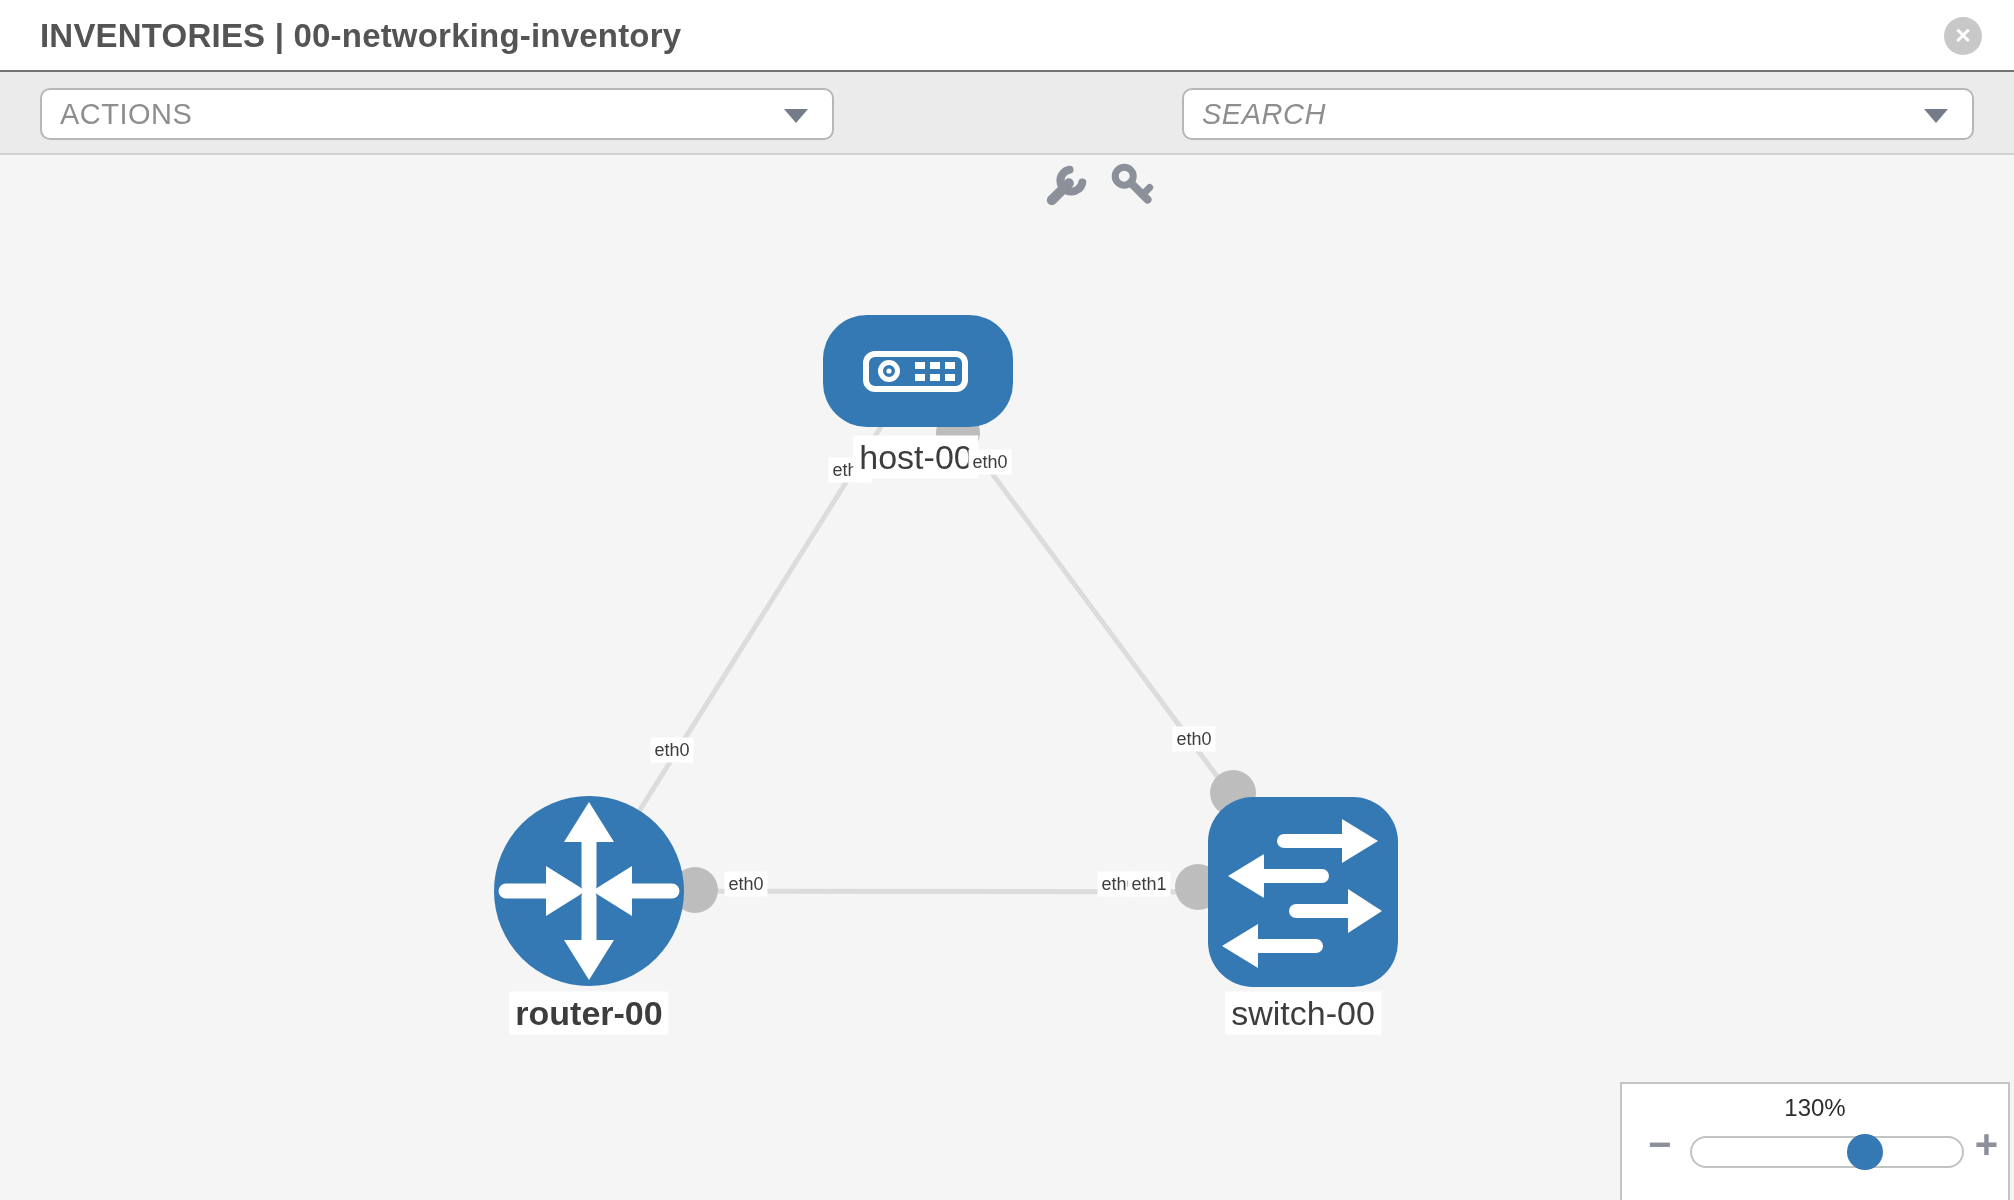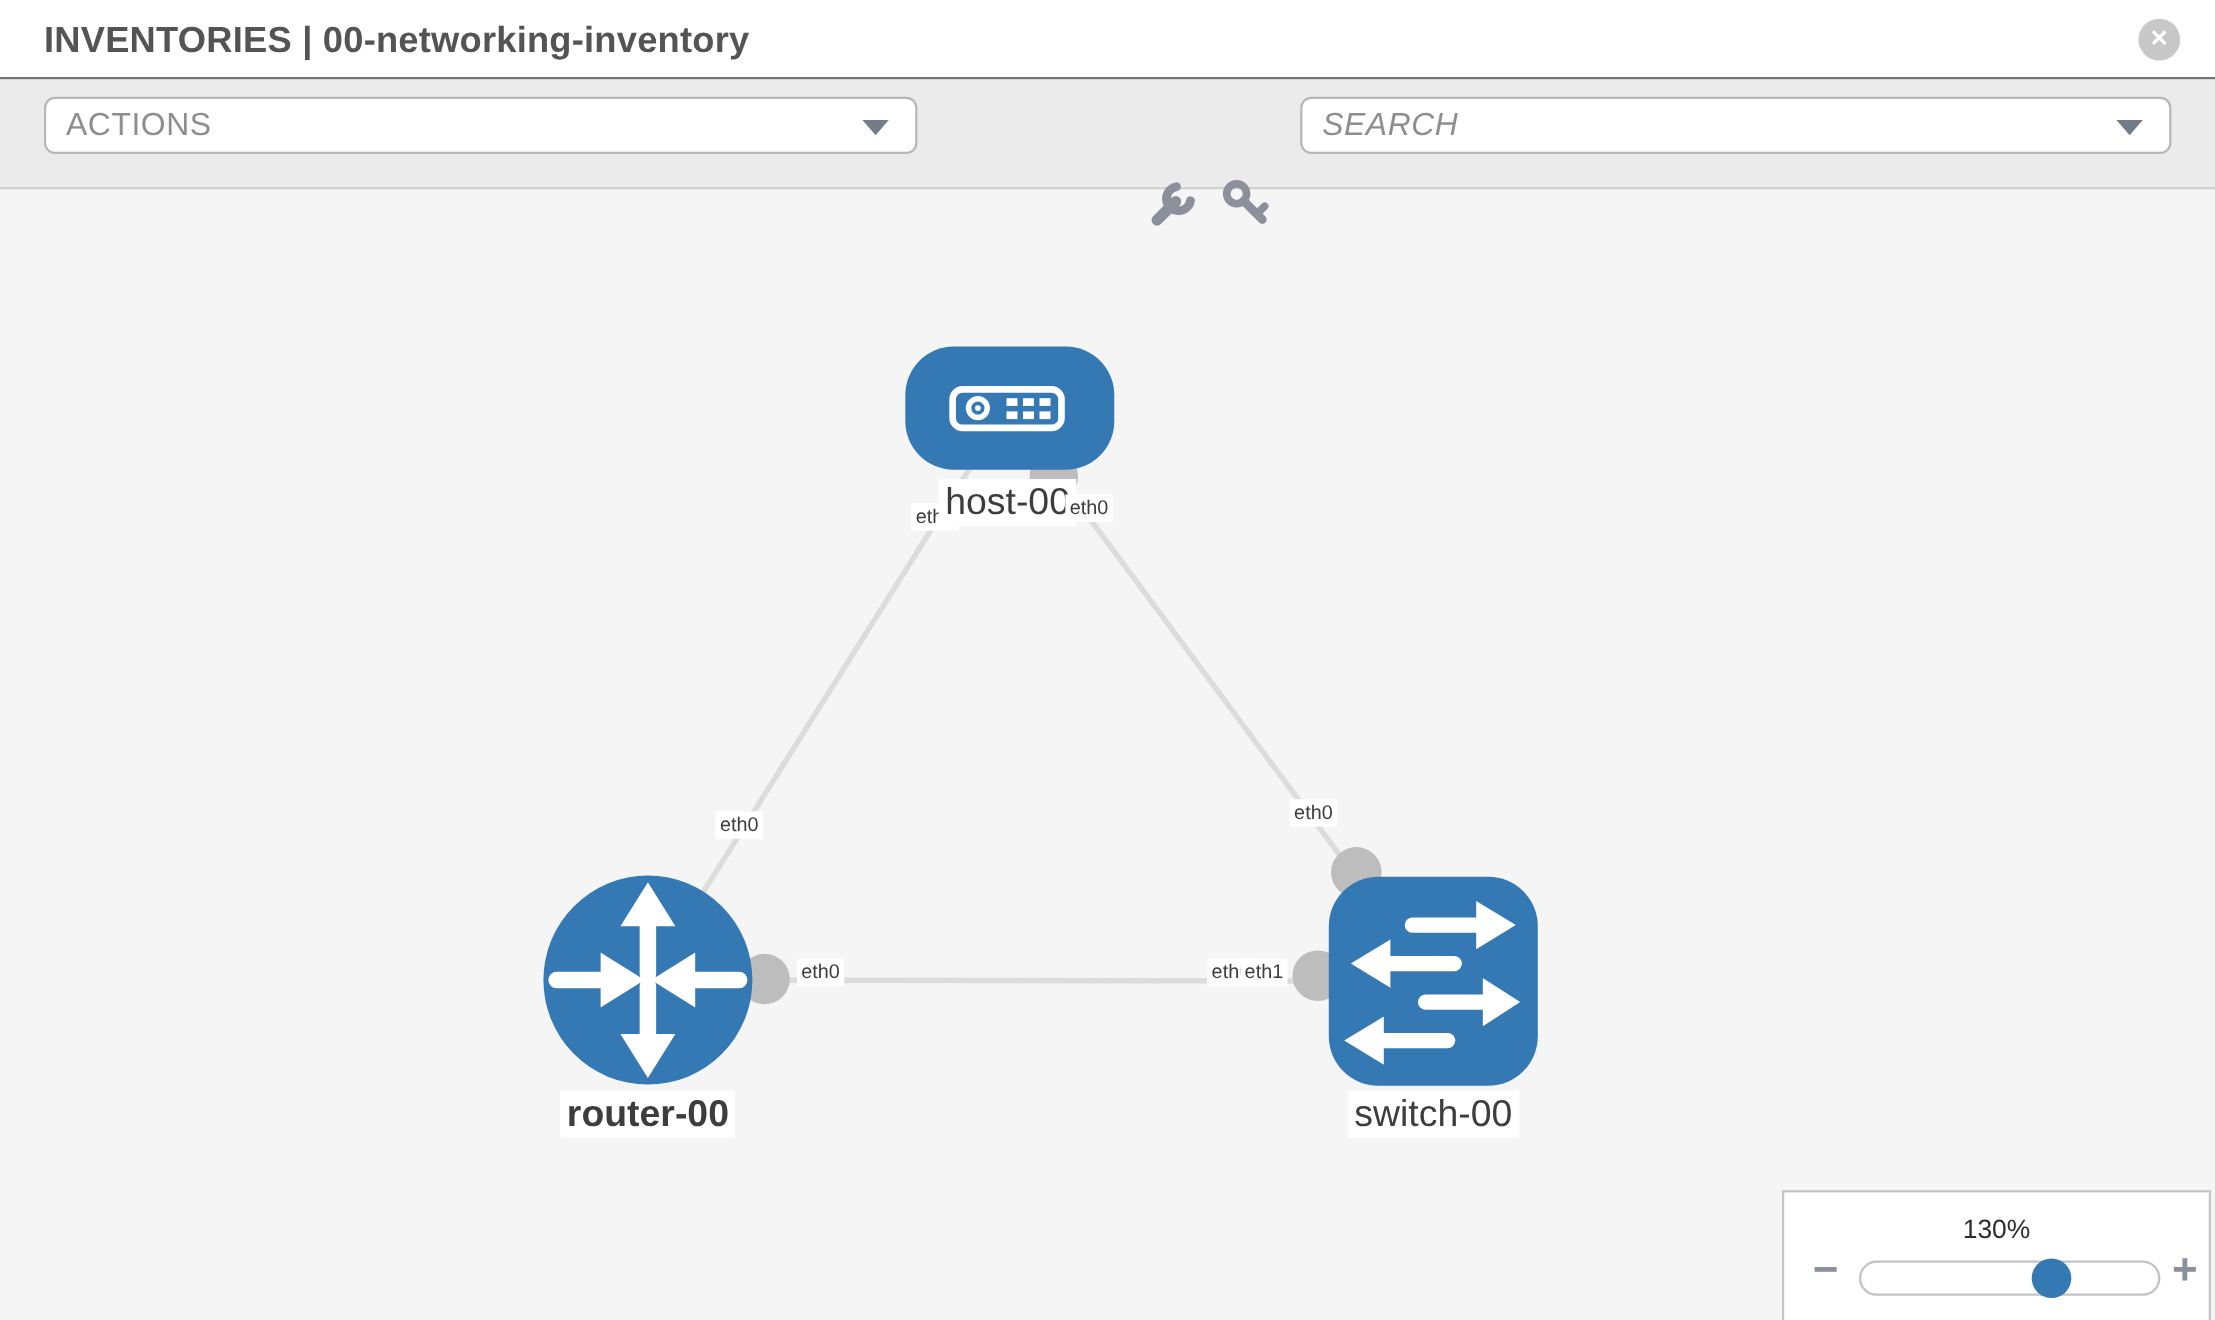--- a/index.html
+++ b/index.html
@@ -18,21 +18,21 @@
   }
   .close-btn {
     position: absolute; right: 32px; top: 17px; width: 38px; height: 38px;
     background: #c8c8c8; border-radius: 50%; color: #ffffff;
     font-size: 21px; font-weight: 700; text-align: center; line-height: 38px;
     cursor: pointer; user-select: none;
   }
 
   
   .toolbar {
-    position: absolute; top: 72px; left: 0; width: 100%; height: 100px;
+    position: absolute; top: 72px; left: 0; width: 100%; height: 83px;
     background: #ebebeb; border-bottom: 2px solid #d2d2d2; z-index: 29;
   }
   .select-box {
     position: absolute; top: 16px; height: 52px;
     background: #ffffff; border: 2px solid #b7b7b7; border-radius: 10px;
     display: flex; align-items: center; cursor: pointer;
   }
   .select-box .select-label {
     margin-left: 18px; font-size: 29px; color: #8e8e8e; letter-spacing: 0.5px;
   }
@@ -58,21 +58,21 @@
     background: #ffffff; color: #3d3d3d; white-space: nowrap;
   }
   .port-label { font-size: 18px; padding: 2px 4px; }
   .node-label { font-size: 34px; padding: 2px 6px; }
 
   
   .zoom-panel {
     position: absolute; left: 1620px; top: 1082px; width: 390px; height: 130px;
     background: #ffffff; border: 2px solid #c4c4c4; z-index: 28;
   }
-  .zoom-level { margin-top: 20px; text-align: center; font-size: 24px; color: #2d2d2d; }
+  .zoom-level { margin-top: 10px; text-align: center; font-size: 24px; color: #2d2d2d; }
   .zoom-row { position: relative; height: 64px; }
   .zoom-minus, .zoom-plus {
     position: absolute; top: 2px; font-size: 40px; font-weight: 700; color: #8b909a;
     cursor: pointer; user-select: none; line-height: 40px;
   }
   .zoom-minus { left: 26px; }
   .zoom-plus  { right: 10px; }
   .zoom-track {
     position: absolute; left: 68px; top: 14px; width: 274px; height: 32px;
     border: 2px solid #c3c3c3; border-radius: 16px; background: #ffffff; cursor: pointer;

